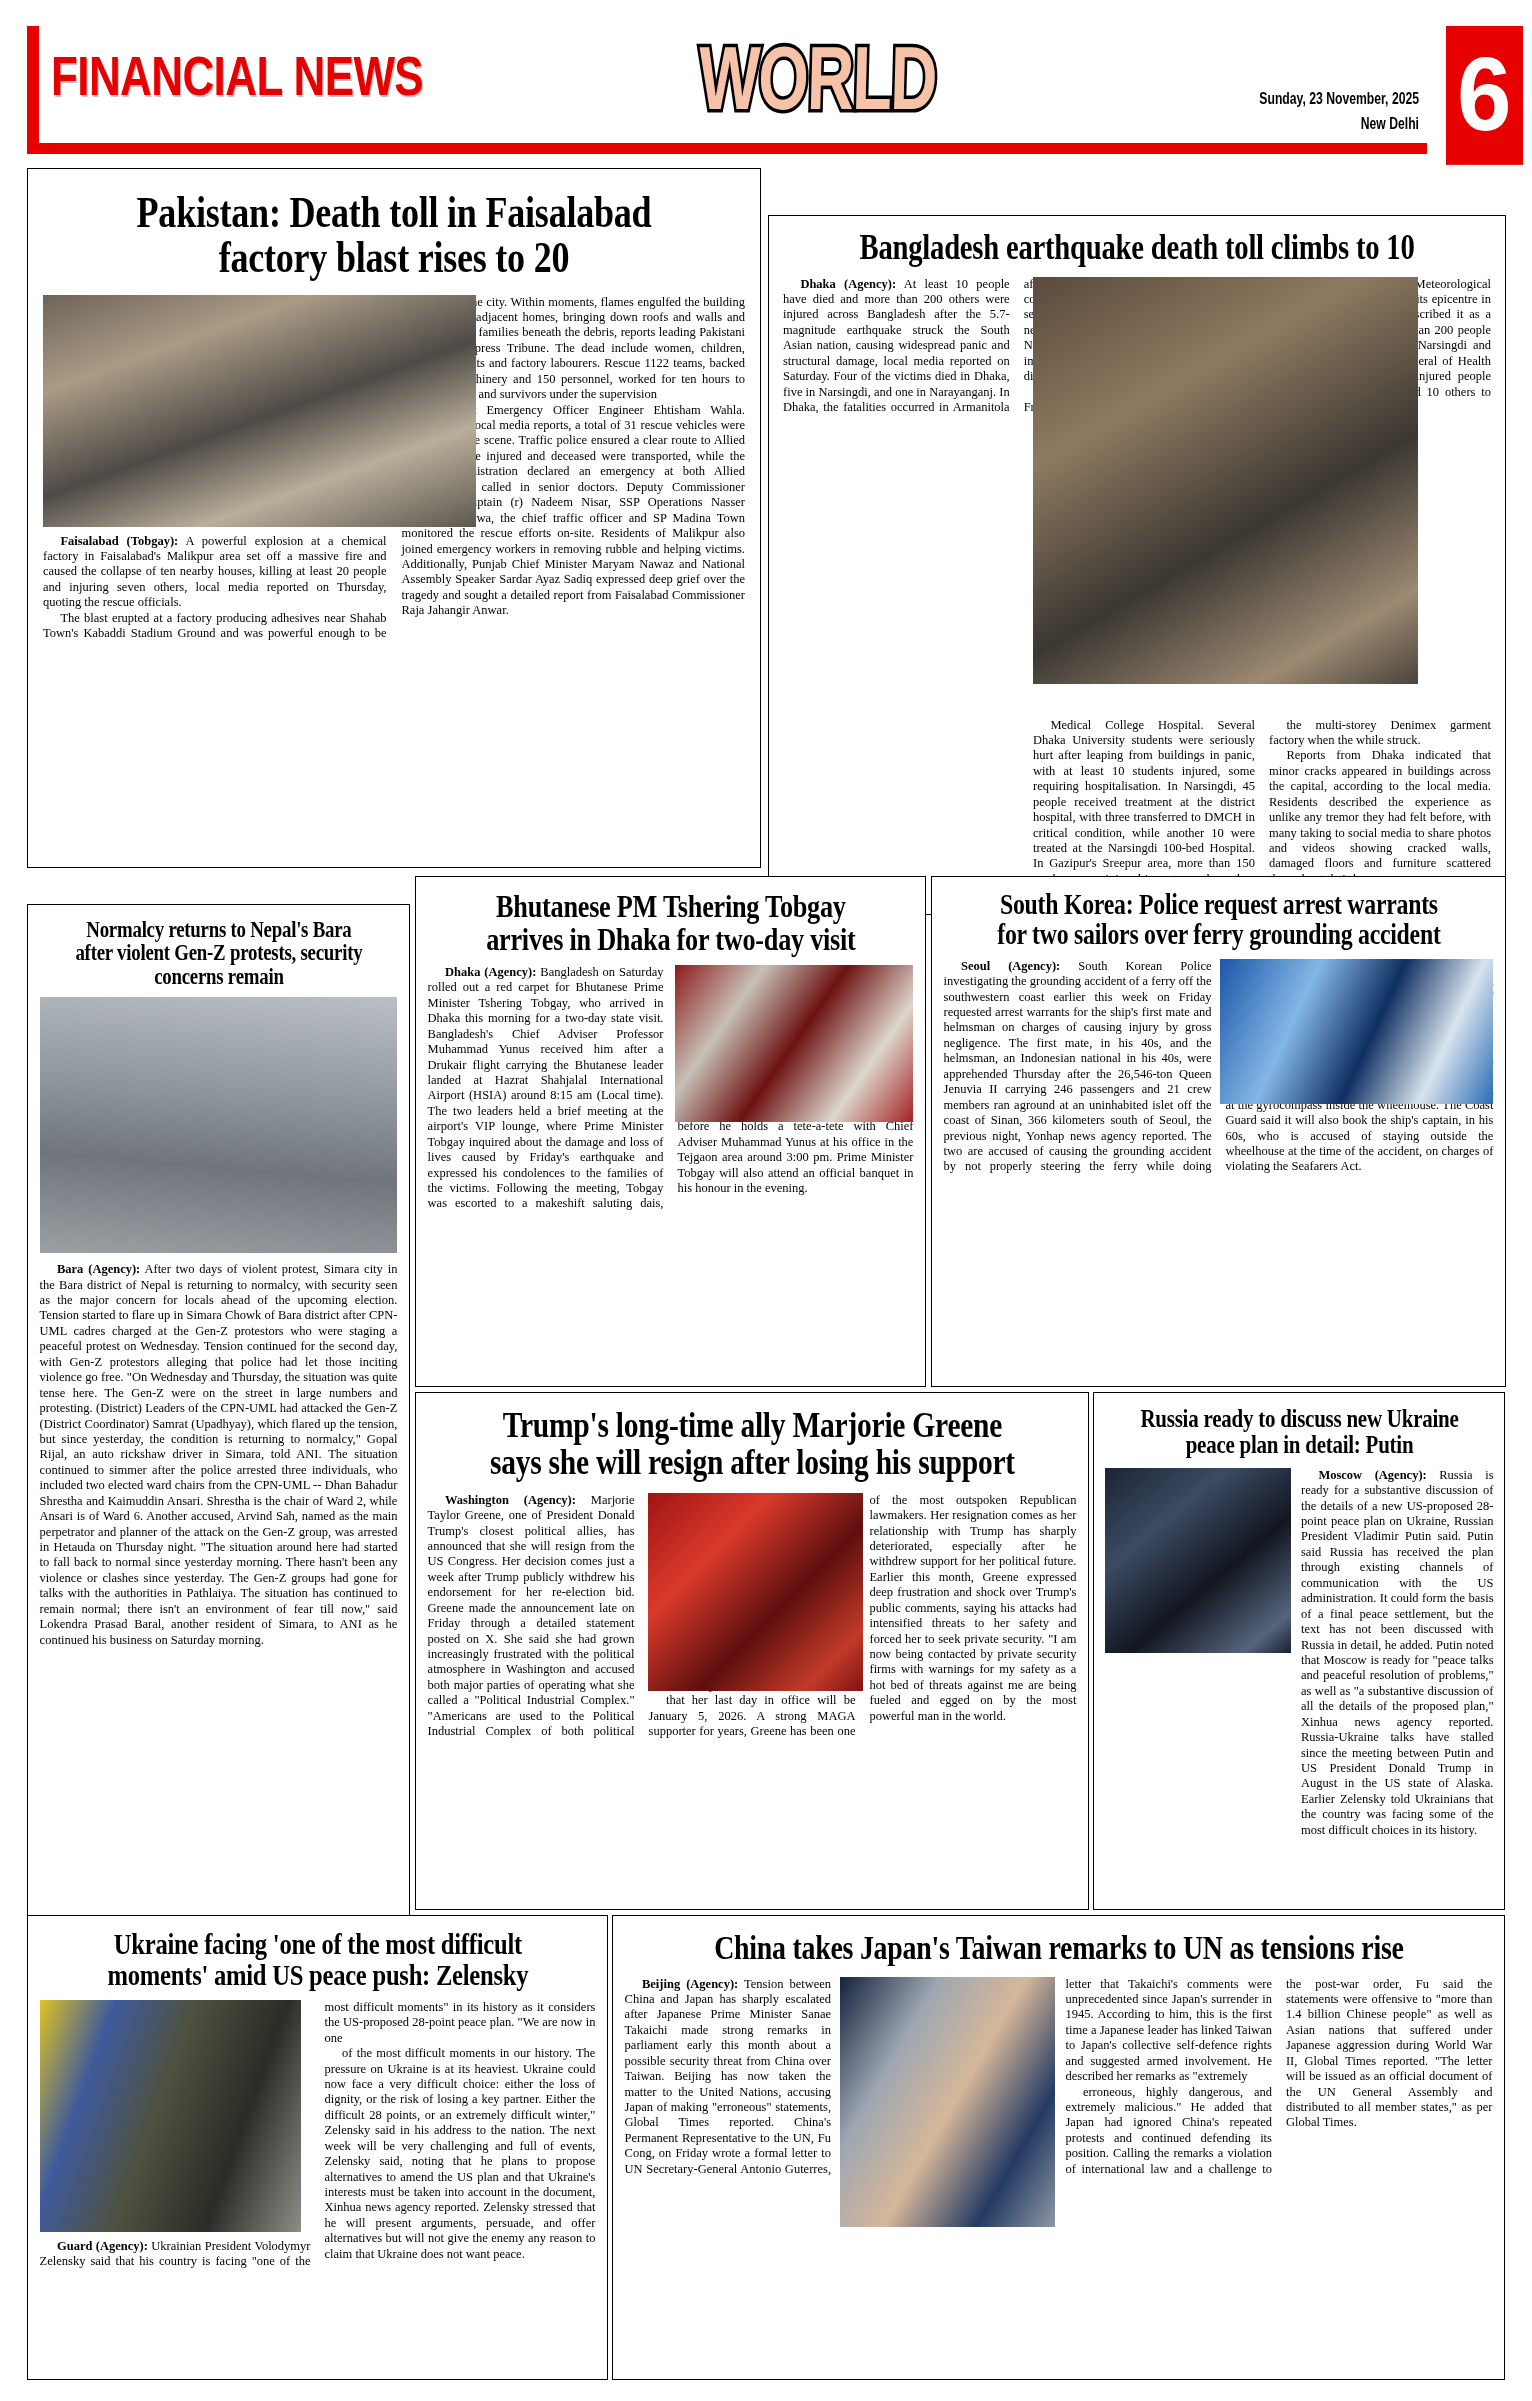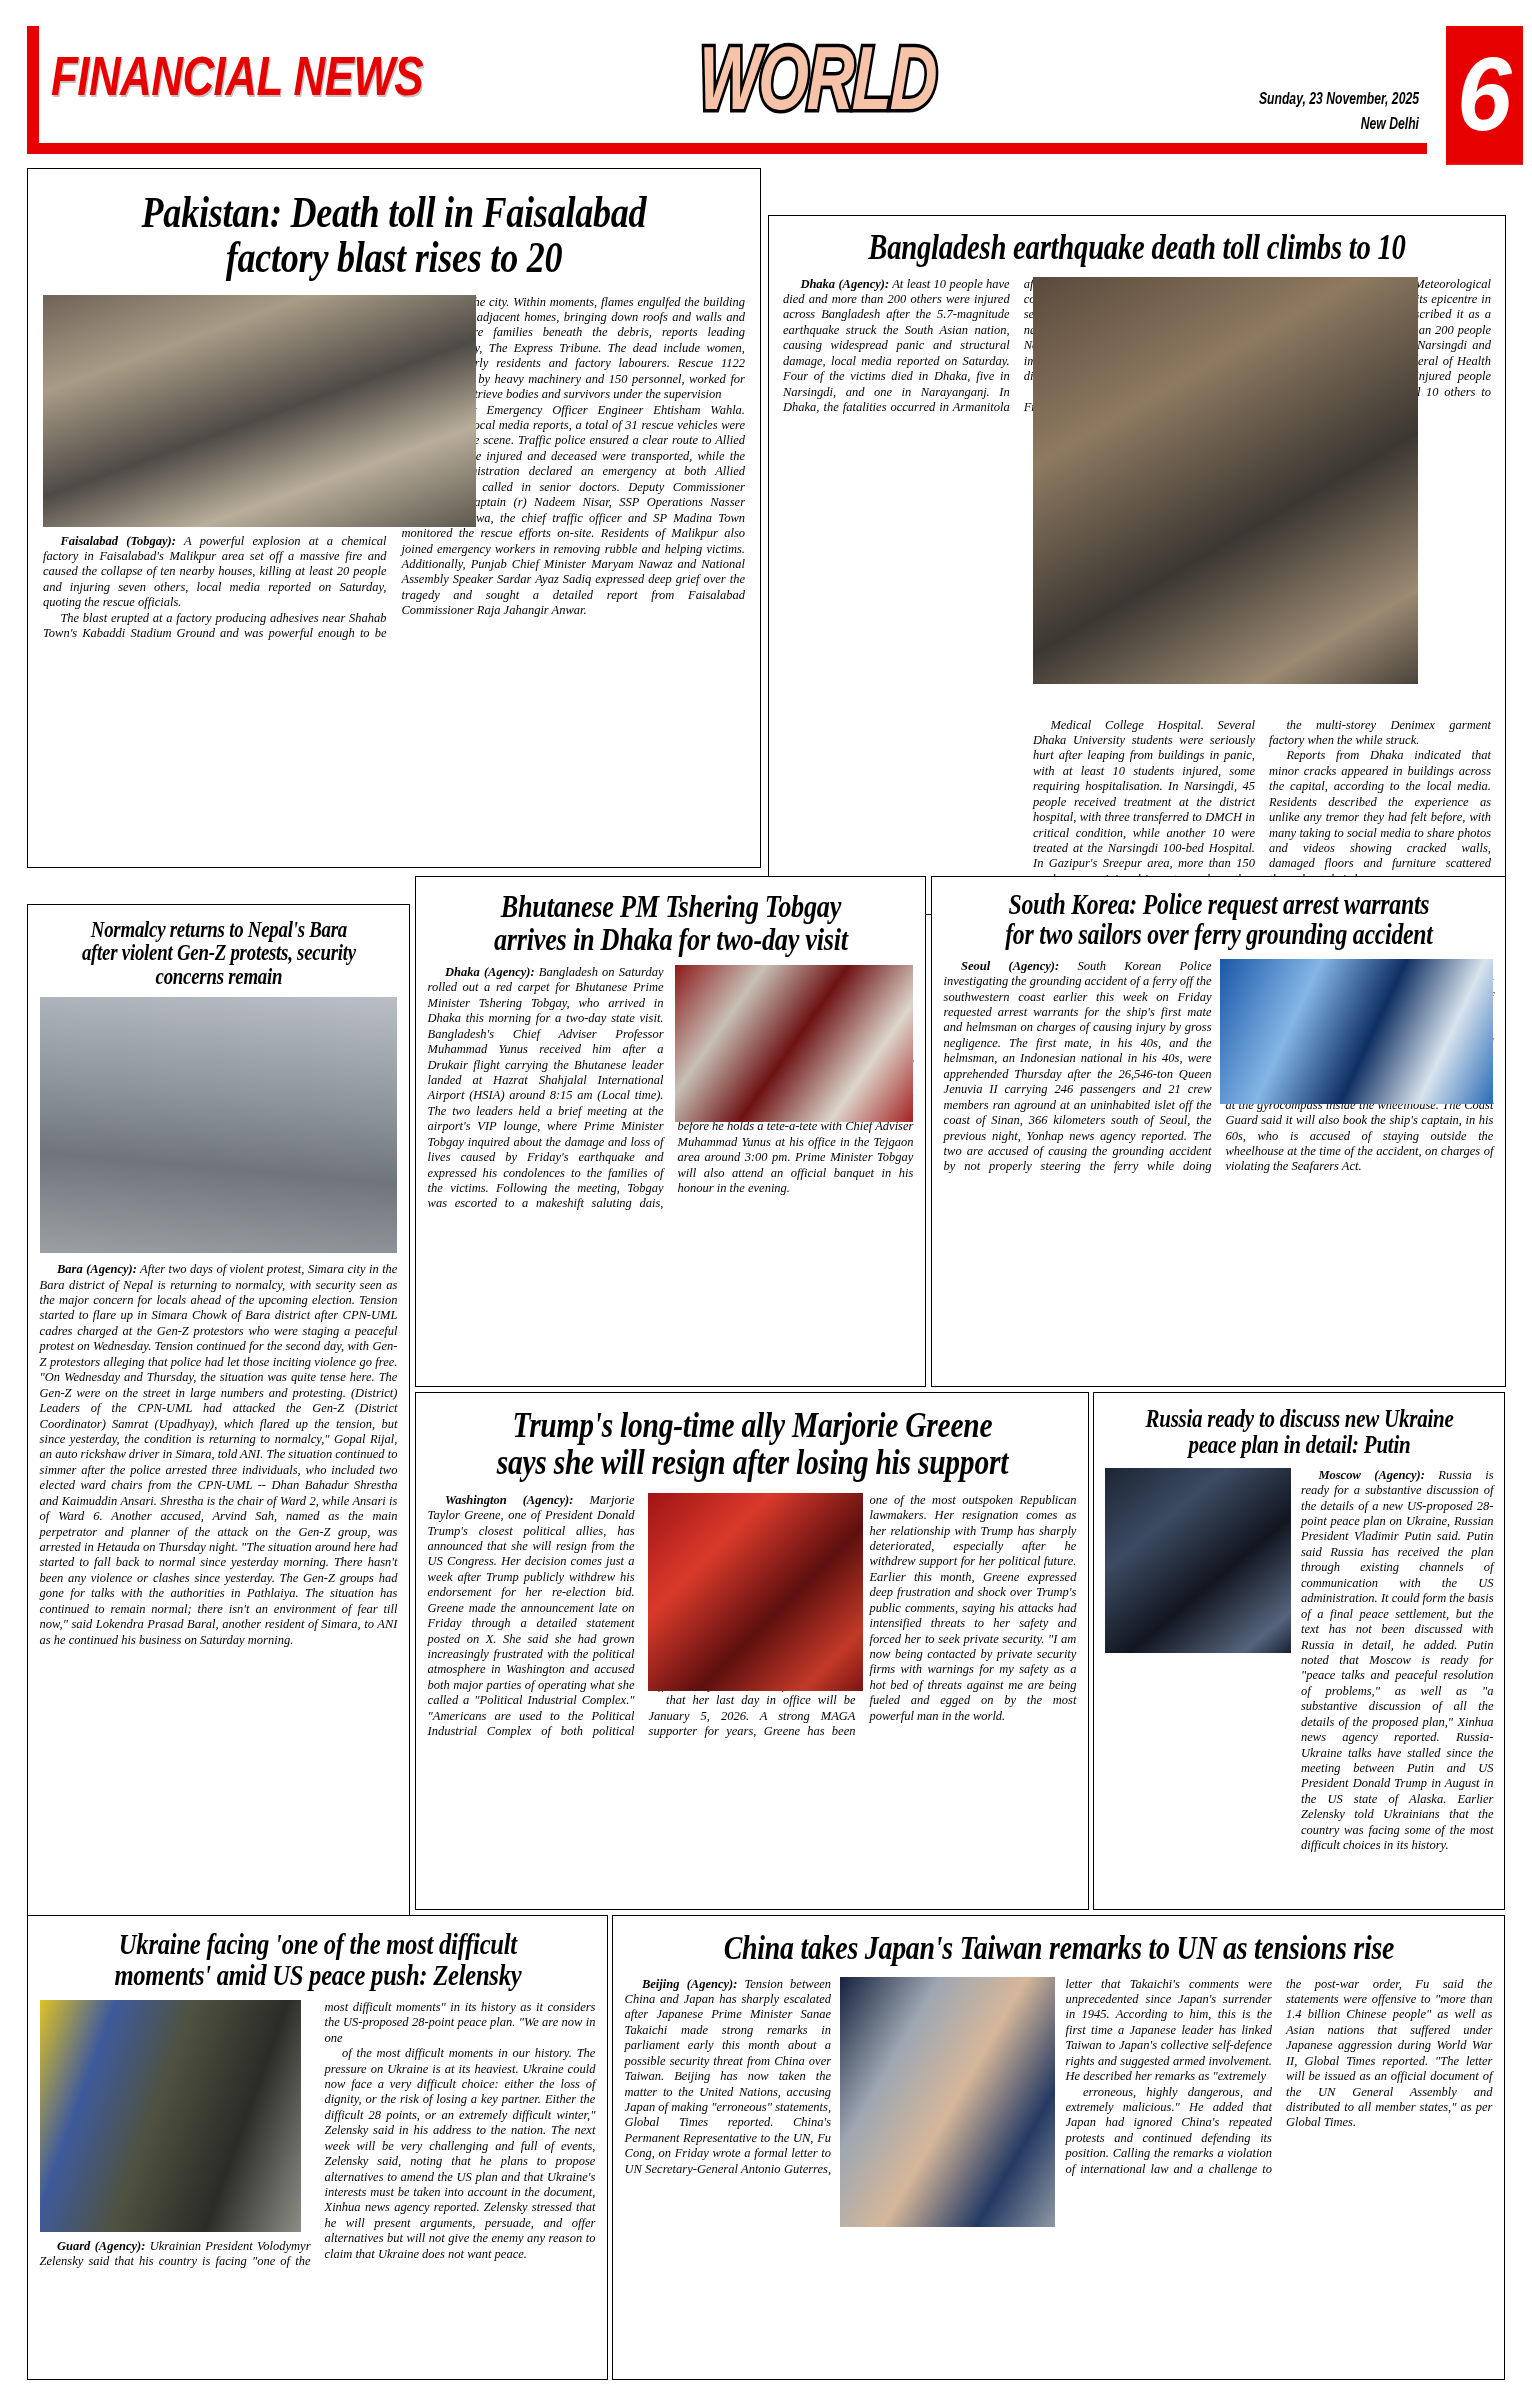--- a/index.html
+++ b/index.html
@@ -2,21 +2,21 @@
 <html style="font-size:9.3px"><head>
 <meta charset="utf-8">
 <style>
   html,body{margin:0;padding:0;background:#fff;}
   body{
     width:1532px;height:2401px;
     font-family:"Liberation Serif", serif;
     color:#000;
     -webkit-font-smoothing:antialiased;
   }
-  .page{position:relative;width:1532px;height:2401px;overflow:hidden;background:#fff;font-style:italic;}
+  .page{position:relative;width:1532px;height:2401px;overflow:hidden;background:#fff;}
 
   
   .masthead{position:relative;height:163px;padding:0;}
   .mast-rule-left{position:absolute;left:27px;top:25.6px;width:11.6px;height:128px;background:#e60000;}
   .mast-rule-bottom{position:absolute;left:27px;top:143px;width:1400px;height:10.5px;background:#e60000;}
   .brand{
     position:absolute;left:51px;top:45px;
     font-family:"Liberation Sans", sans-serif;
     font-weight:bold;font-size:44px;letter-spacing:-0.6px;
     color:#e60000;
@@ -86,21 +86,21 @@
     <div class="pagenum">6</div>
   </div>
 
   <div class="box" style="position:absolute;left:27px;top:168px;width:734px;height:700px;padding:12.8px 15px 5.8px;">
     <div class="hl" style="font-size:44px;margin:8.1px 0 14px;">Pakistan: Death toll in Faisalabad factory blast rises to 20</div>
 
     <div style="position:relative;">
       <div class="photo rubble" style="position:absolute;left:0;top:0;width:433px;height:232px;"></div>
       <div class="cols" style="column-count:2;height:401px;">
         <div style="float:left;width:433px;height:239px;"></div>
-        <p><span class="lede">Faisalabad (Tobgay):</span> <span>A powerful explosion at a chemical factory in Faisalabad's Malikpur area set off a massive fire and caused the collapse of ten nearby houses, killing at least 20 people and injuring seven others, local media reported on Saturday, quoting the rescue officials.</span></p>
+        <p><span class="lede">Faisalabad (Tobgay):</span> <span>A powerful explosion at a chemical factory in Faisalabad's Malikpur area set off a massive fire and caused the collapse of ten nearby houses, killing at least 20 people and injuring seven others, local media reported on Thursday, quoting the rescue officials.</span></p>
         <p>The blast erupted at a factory producing adhesives near Shahab Town's Kabaddi Stadium Ground and was powerful enough to be heard across the city. Within moments, flames engulfed the building and spread to adjacent homes, bringing down roofs and walls and trapping entire families beneath the debris, reports leading Pakistani daily, The Express Tribune. The dead include women, children, elderly residents and factory labourers. Rescue 1122 teams, backed by heavy machinery and 150 personnel, worked for ten hours to retrieve bodies and survivors under the supervision</p>
         <p>of District Emergency Officer Engineer Ehtisham Wahla. According to local media reports, a total of 31 rescue vehicles were deployed to the scene. Traffic police ensured a clear route to Allied Hospital as the injured and deceased were transported, while the district administration declared an emergency at both Allied hospitals and called in senior doctors. Deputy Commissioner Faisalabad Captain (r) Nadeem Nisar, SSP Operations Nasser Mahmood Bajwa, the chief traffic officer and SP Madina Town monitored the rescue efforts on-site. Residents of Malikpur also joined emergency workers in removing rubble and helping victims. Additionally, Punjab Chief Minister Maryam Nawaz and National Assembly Speaker Sardar Ayaz Sadiq expressed deep grief over the tragedy and sought a detailed report from Faisalabad Commissioner Raja Jahangir Anwar.</p>
       </div>
     </div>
   </div>
 
   <div class="box" style="position:absolute;left:768px;top:168px;width:738px;height:700px;padding:10.5px 14px 5.8px;border-width:1.7px;margin-top:47px;">
     <div class="hl" style="font-size:35px;margin:3.5px 0 10.5px;">Bangladesh earthquake death toll climbs to 10</div>
 
     <div style="position:relative;">

